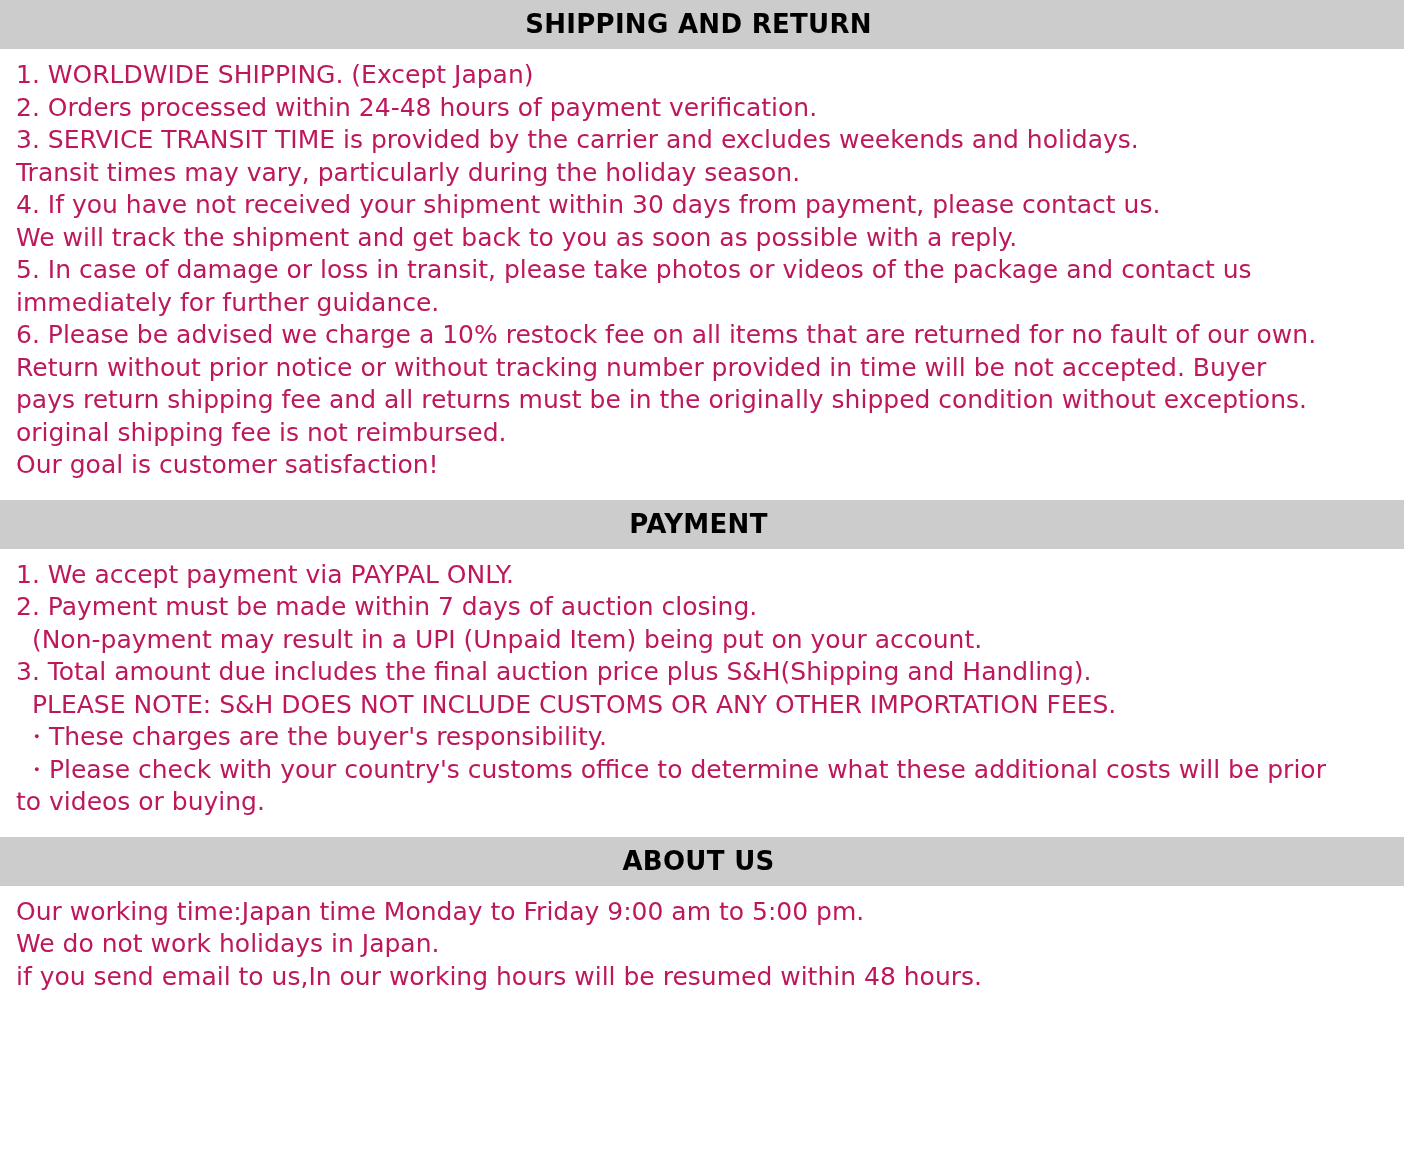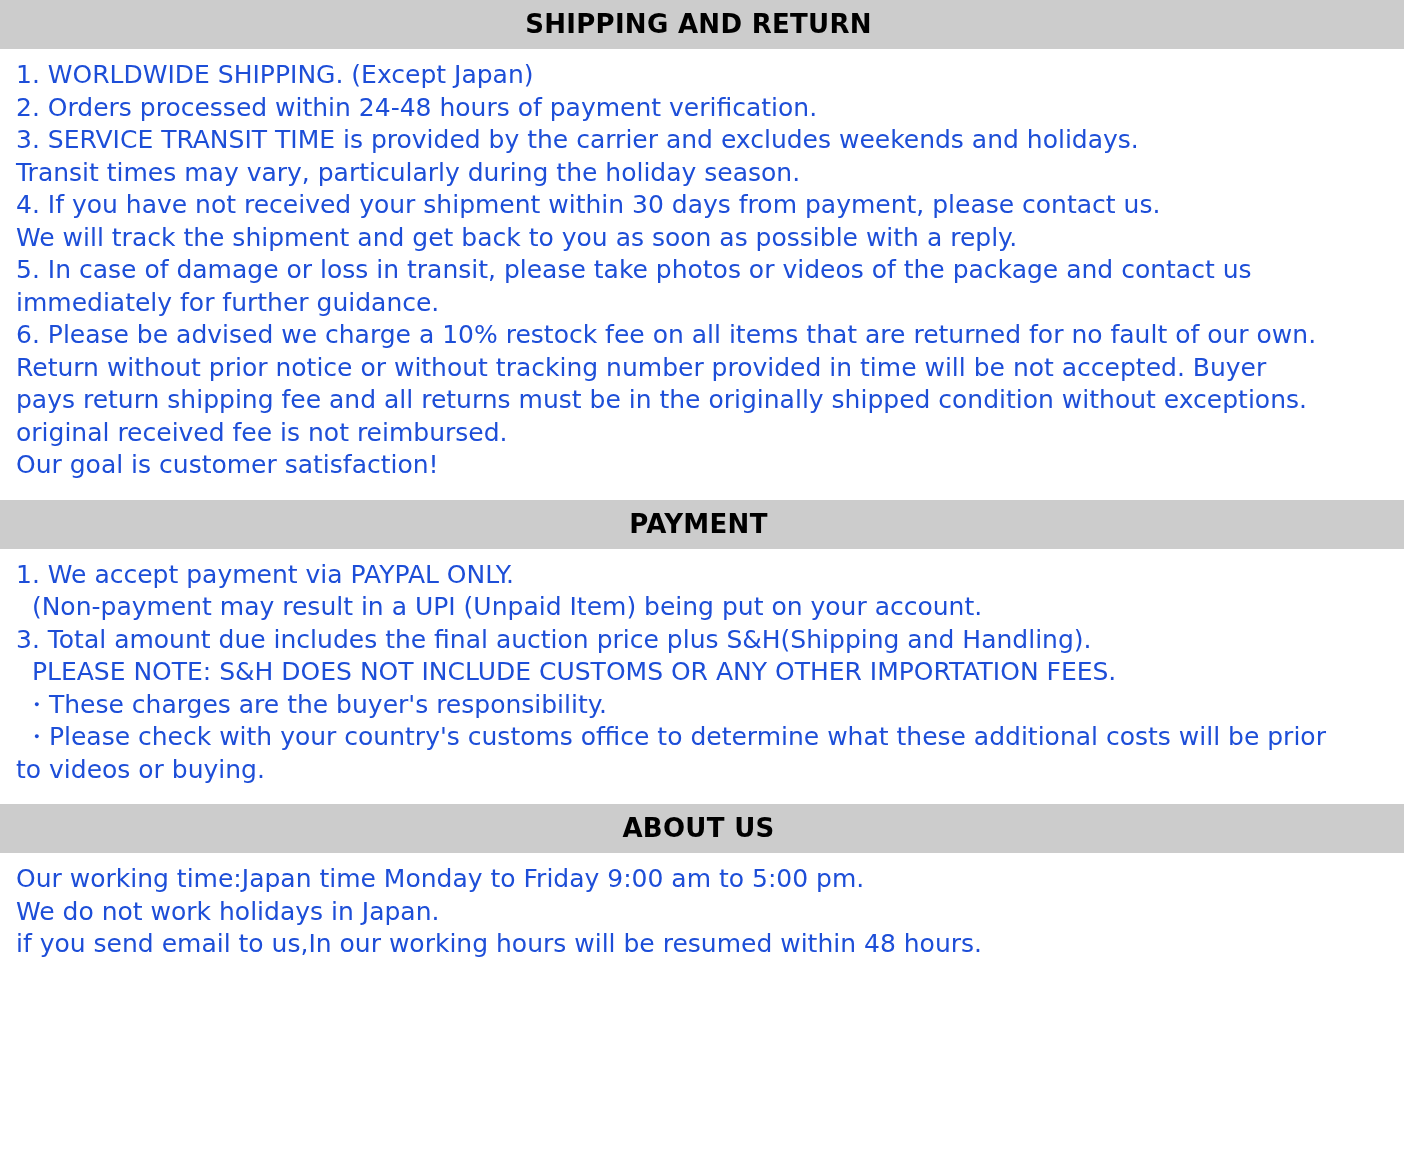--- a/index.html
+++ b/index.html
@@ -23,21 +23,21 @@
     font-weight: bold;
     font-size: 26px;
     letter-spacing: 0.3px;
     padding: 9px 7px 10px 0;
     color: #000000;
   }
   .section-body {
     padding: 10px 14px 10px 16px;
     font-size: 25px;
     line-height: 1.30;
-    color: #1d4ed8;
+    color: #be185d;
   }
   .line {
     white-space: pre-wrap;
   }
   .gap-sm { height: 8px; }
   .spacer-bottom { height: 22px; }
 </style>
 </head>
 <body>
 
@@ -49,29 +49,30 @@
     <div class="line">2. Orders processed within 24-48 hours of payment verification.</div>
     <div class="line">3. SERVICE TRANSIT TIME is provided by the carrier and excludes weekends and holidays.</div>
     <div class="line">Transit times may vary, particularly during the holiday season.</div>
     <div class="line">4. If you have not received your shipment within 30 days from payment, please contact us.</div>
     <div class="line">We will track the shipment and get back to you as soon as possible with a reply.</div>
     <div class="line">5. In case of damage or loss in transit, please take photos or videos of the package and contact us</div>
     <div class="line">immediately for further guidance.</div>
     <div class="line">6. Please be advised we charge a 10% restock fee on all items that are returned for no fault of our own.</div>
     <div class="line">Return without prior notice or without tracking number provided in time will be not accepted. Buyer</div>
     <div class="line">pays return shipping fee and all returns must be in the originally shipped condition without exceptions.</div>
-    <div class="line">original received fee is not reimbursed.</div>
+    <div class="line">original shipping fee is not reimbursed.</div>
     <div class="line">Our goal is customer satisfaction!</div>
   </div>
 
   <div class="gap-sm"></div>
 
   <div class="section-header">PAYMENT</div>
   <div class="section-body">
     <div class="line">1. We accept payment via PAYPAL ONLY.</div>
+    <div class="line">2. Payment must be made within 7 days of auction closing.</div>
     <div class="line">  (Non-payment may result in a UPI (Unpaid Item) being put on your account.</div>
     <div class="line">3. Total amount due includes the final auction price plus S&amp;H(Shipping and Handling).</div>
     <div class="line">  PLEASE NOTE: S&amp;H DOES NOT INCLUDE CUSTOMS OR ANY OTHER IMPORTATION FEES.</div>
     <div class="line"> ・These charges are the buyer's responsibility.</div>
     <div class="line"> ・Please check with your country's customs office to determine what these additional costs will be prior</div>
     <div class="line">to videos or buying.</div>
   </div>
 
   <div class="gap-sm"></div>
 

